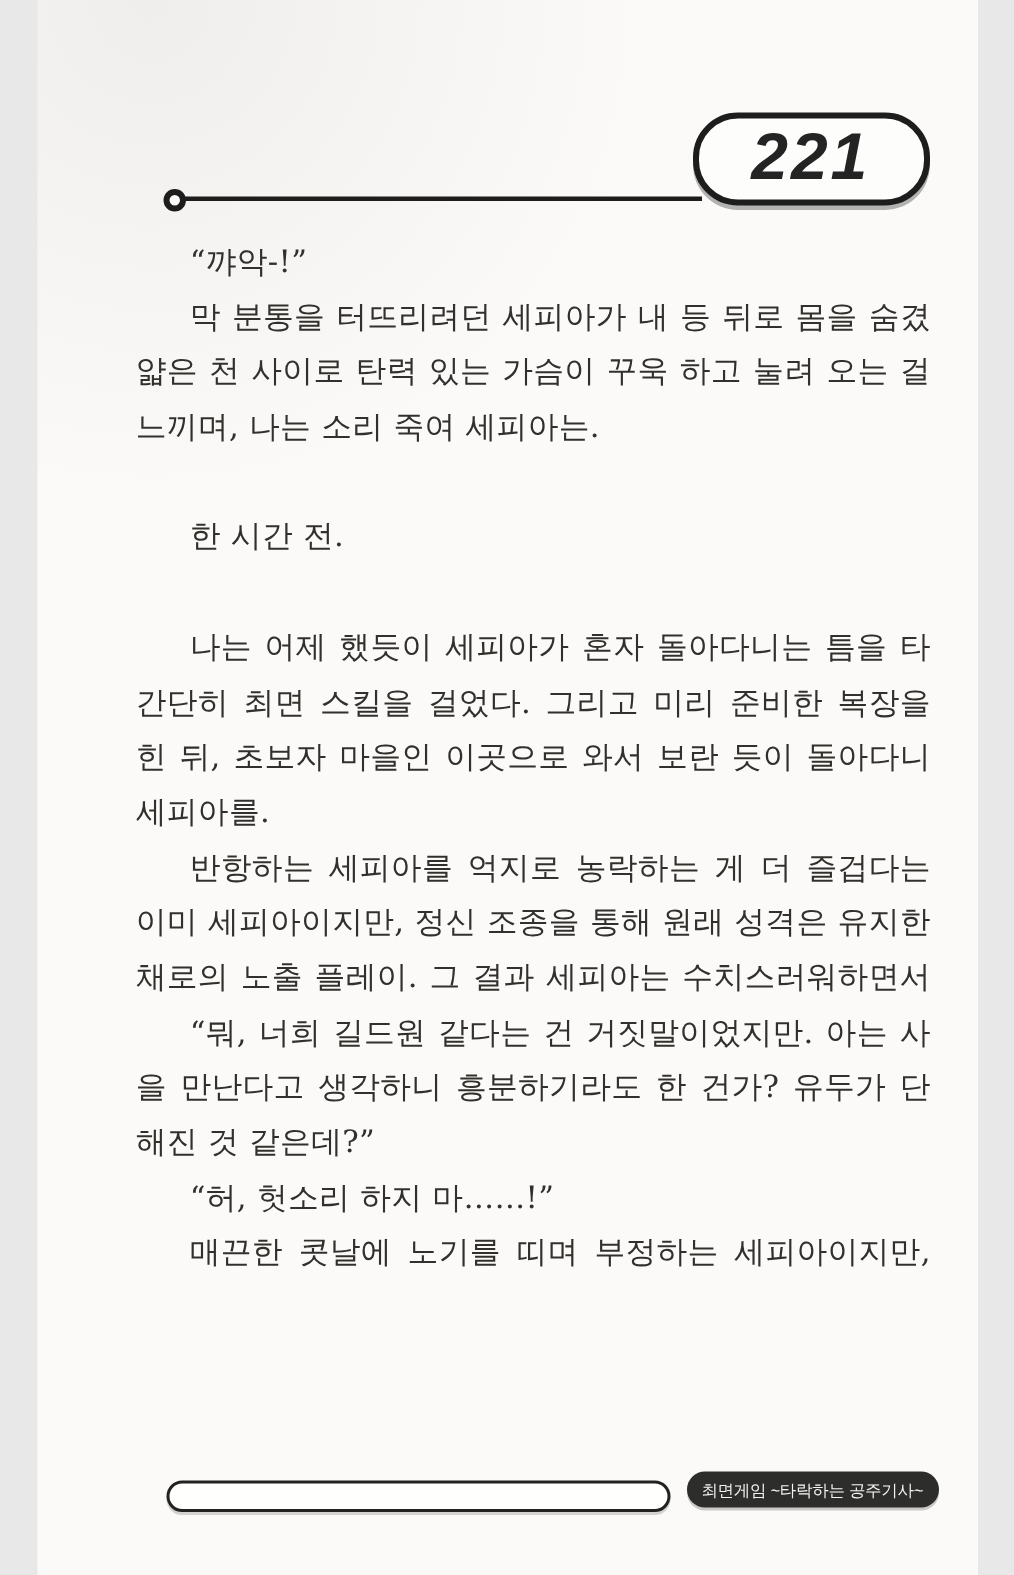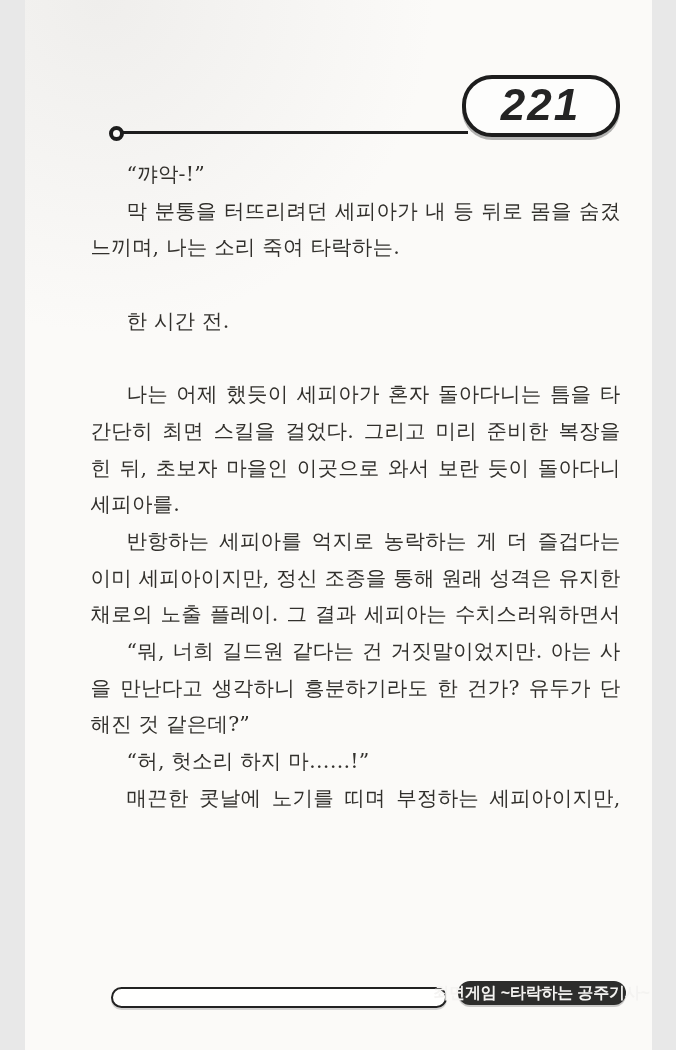--- a/index.html
+++ b/index.html
@@ -47,39 +47,40 @@
     box-sizing:border-box; border:2px solid #222; border-radius:11px;
     background:#fffffe; box-shadow:0 2px 0 rgba(90,90,90,.25);
   }
   .footer-badge {
     position:absolute; left:433px; top:981px; width:168px; height:24px;
     border-radius:12px; background:var(--badge_bg,#2d2d2c);
     display:flex; align-items:center; justify-content:center;
     box-shadow:0 2px 0 rgba(90,90,90,.30);
   }
   .footer-badge span {
-    font-family:"Liberation Sans",sans-serif; font-size:16px; font-weight:bold;
+    font-family:"Liberation Sans",sans-serif; font-size:11px; font-weight:normal;
     color:var(--badge_text,#f4f3f1); letter-spacing:-.2px; white-space:nowrap;
   }
 </style>
 </head>
 <body>
 
 <div class="page" style="--ink: #1d1d1d; --paper: #fbfaf8; --badge_bg: #2d2d2c; --badge_text: #f4f3f1;">
 
   <span class="hr-ring"></span>
   <span class="hr-line"></span>
   <div class="page-badge">
     <span class="page-number">221</span>
   </div>
 
   <main class="body-text">
       <div class="text-line indent">“꺄악-!”</div>
       <div class="text-line indent fill">막 분통을 터뜨리려던 세피아가 내 등 뒤로 몸을 숨겼다.</div>
-      <div class="text-line">느끼며, 나는 소리 죽여 타락하는.</div>
+      <div class="text-line fill">얇은 천 사이로 탄력 있는 가슴이 꾸욱 하고 눌려 오는 걸</div>
+      <div class="text-line">느끼며, 나는 소리 죽여 세피아는.</div>
       <div class="text-line blank"></div>
       <div class="text-line indent">한 시간 전.</div>
       <div class="text-line blank"></div>
       <div class="text-line indent fill">나는 어제 했듯이 세피아가 혼자 돌아다니는 틈을 타서</div>
       <div class="text-line fill">간단히 최면 스킬을 걸었다. 그리고 미리 준비한 복장을 입</div>
       <div class="text-line fill">힌 뒤, 초보자 마을인 이곳으로 와서 보란 듯이 돌아다니는</div>
       <div class="text-line">세피아를.</div>
       <div class="text-line indent fill">반항하는 세피아를 억지로 농락하는 게 더 즐겁다는 것은</div>
       <div class="text-line fill">이미 세피아이지만, 정신 조종을 통해 원래 성격은 유지한</div>
       <div class="text-line fill">채로의 노출 플레이. 그 결과 세피아는 수치스러워하면서도</div>

